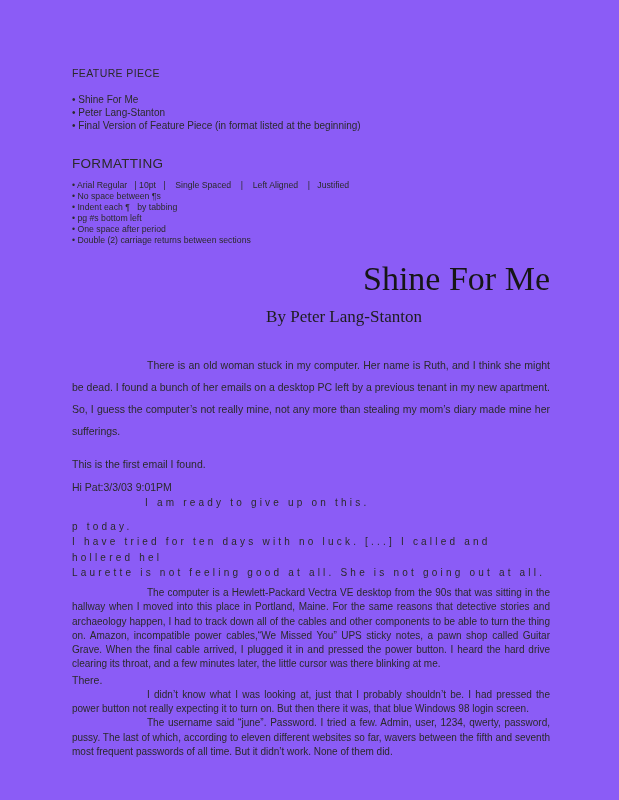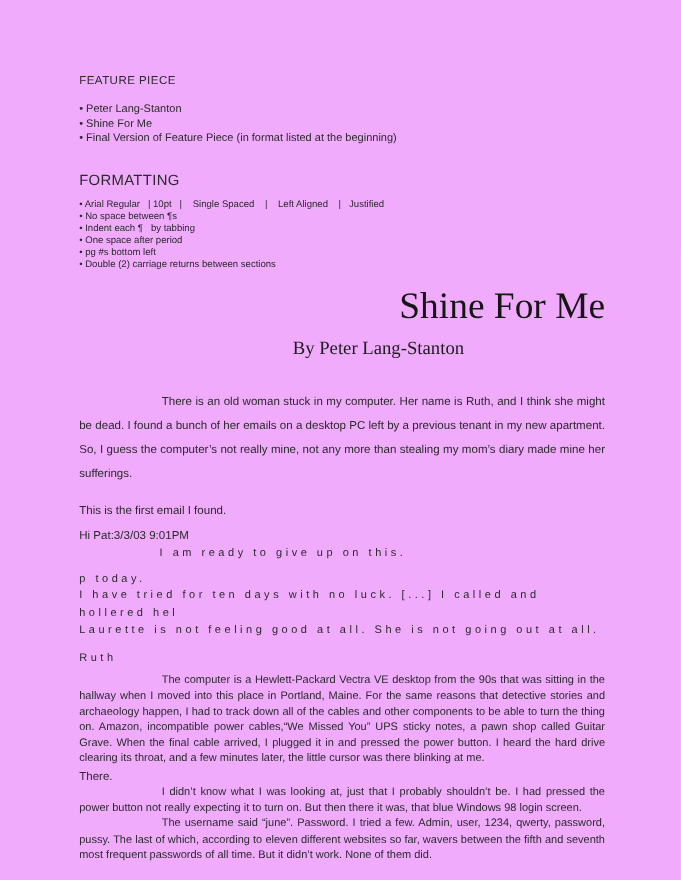--- a/index.html
+++ b/index.html
@@ -1,20 +1,20 @@
 <!DOCTYPE html>
 <html><head>
 <meta charset="utf-8">
 <style>
   html, body { margin: 0; padding: 0; background: #ffffff; }
   .page {
     position: relative;
     width: 619px;
     height: 800px;
-    background: #f0abfc;
+    background: #8b5cf6;
     font-family: "Liberation Sans", sans-serif;
     color: #2a2a2a;
     overflow: hidden;
   }
   .content {
     position: absolute;
     left: 72px;
     top: 67px;
     width: 478px;
   }
@@ -108,33 +108,33 @@
 </style>
 </head>
 <body>
 
 <div class="page">
   <div class="content">
 
     <div class="meta-title">FEATURE PIECE</div>
 
     <div class="meta-bullets">
+      <div class="meta-line">• Shine For Me</div>
       <div class="meta-line">• Peter Lang-Stanton</div>
-      <div class="meta-line">• Shine For Me</div>
       <div class="meta-line">• Final Version of Feature Piece (in format listed at the beginning)</div>
     </div>
 
     <div class="meta-title fmt-title">FORMATTING</div>
 
     <div class="fmt-bullets">
       <div class="fmt-line">• Arial Regular   | 10pt   |    Single Spaced    |    Left Aligned    |   Justified</div>
       <div class="fmt-line">• No space between ¶s</div>
       <div class="fmt-line">• Indent each ¶   by tabbing</div>
+      <div class="fmt-line">• pg #s bottom left</div>
       <div class="fmt-line">• One space after period</div>
-      <div class="fmt-line">• pg #s bottom left</div>
       <div class="fmt-line">• Double (2) carriage returns between sections</div>
     </div>
 
     <div class="title">Shine For Me</div>
     <div class="byline">By Peter Lang-Stanton</div>
 
     <div class="intro">There is an old woman stuck in my computer. Her name is Ruth, and I think she might be dead. I found a bunch of her emails on a desktop PC left by a previous tenant in my new apartment. So, I guess the computer’s not really mine, not any more than stealing my mom’s diary made mine her sufferings.</div>
 
     <div class="lead-in">This is the first email I found.</div>
 
@@ -144,21 +144,20 @@
     </div>
 
     <div class="email-opening">I am ready to give up on this.</div>
 
     <div class="email-body">
       <div class="email-line">p today.</div>
       <div class="email-line">I have tried for ten days with no luck. [...] I called and hollered hel</div>
       <div class="email-line">Laurette is not feeling good at all. She is not going out at all.</div>
     </div>
 
-    <div class="email-signature">Ruth</div>
 
     <div class="body-para first-body">The computer is a Hewlett-Packard Vectra VE desktop from the 90s that was sitting in the hallway when I moved into this place in Portland, Maine. For the same reasons that detective stories and archaeology happen, I had to track down all of the cables and other components to be able to turn the thing on. Amazon, incompatible power cables,“We Missed You” UPS sticky notes, a pawn shop called Guitar Grave. When the final cable arrived, I plugged it in and pressed the power button. I heard the hard drive clearing its throat, and a few minutes later, the little cursor was there blinking at me.</div>
     <div class="body-para no-indent">There.</div>
     <div class="body-para">I didn’t know what I was looking at, just that I probably shouldn’t be. I had pressed the power button not really expecting it to turn on. But then there it was, that blue Windows 98 login screen.</div>
     <div class="body-para">The username said “june”. Password. I tried a few. Admin, user, 1234, qwerty, password, pussy. The last of which, according to eleven different websites so far, wavers between the fifth and seventh most frequent passwords of all time. But it didn’t work. None of them did.</div>
 
   </div>
 </div>
 
 </body></html>

